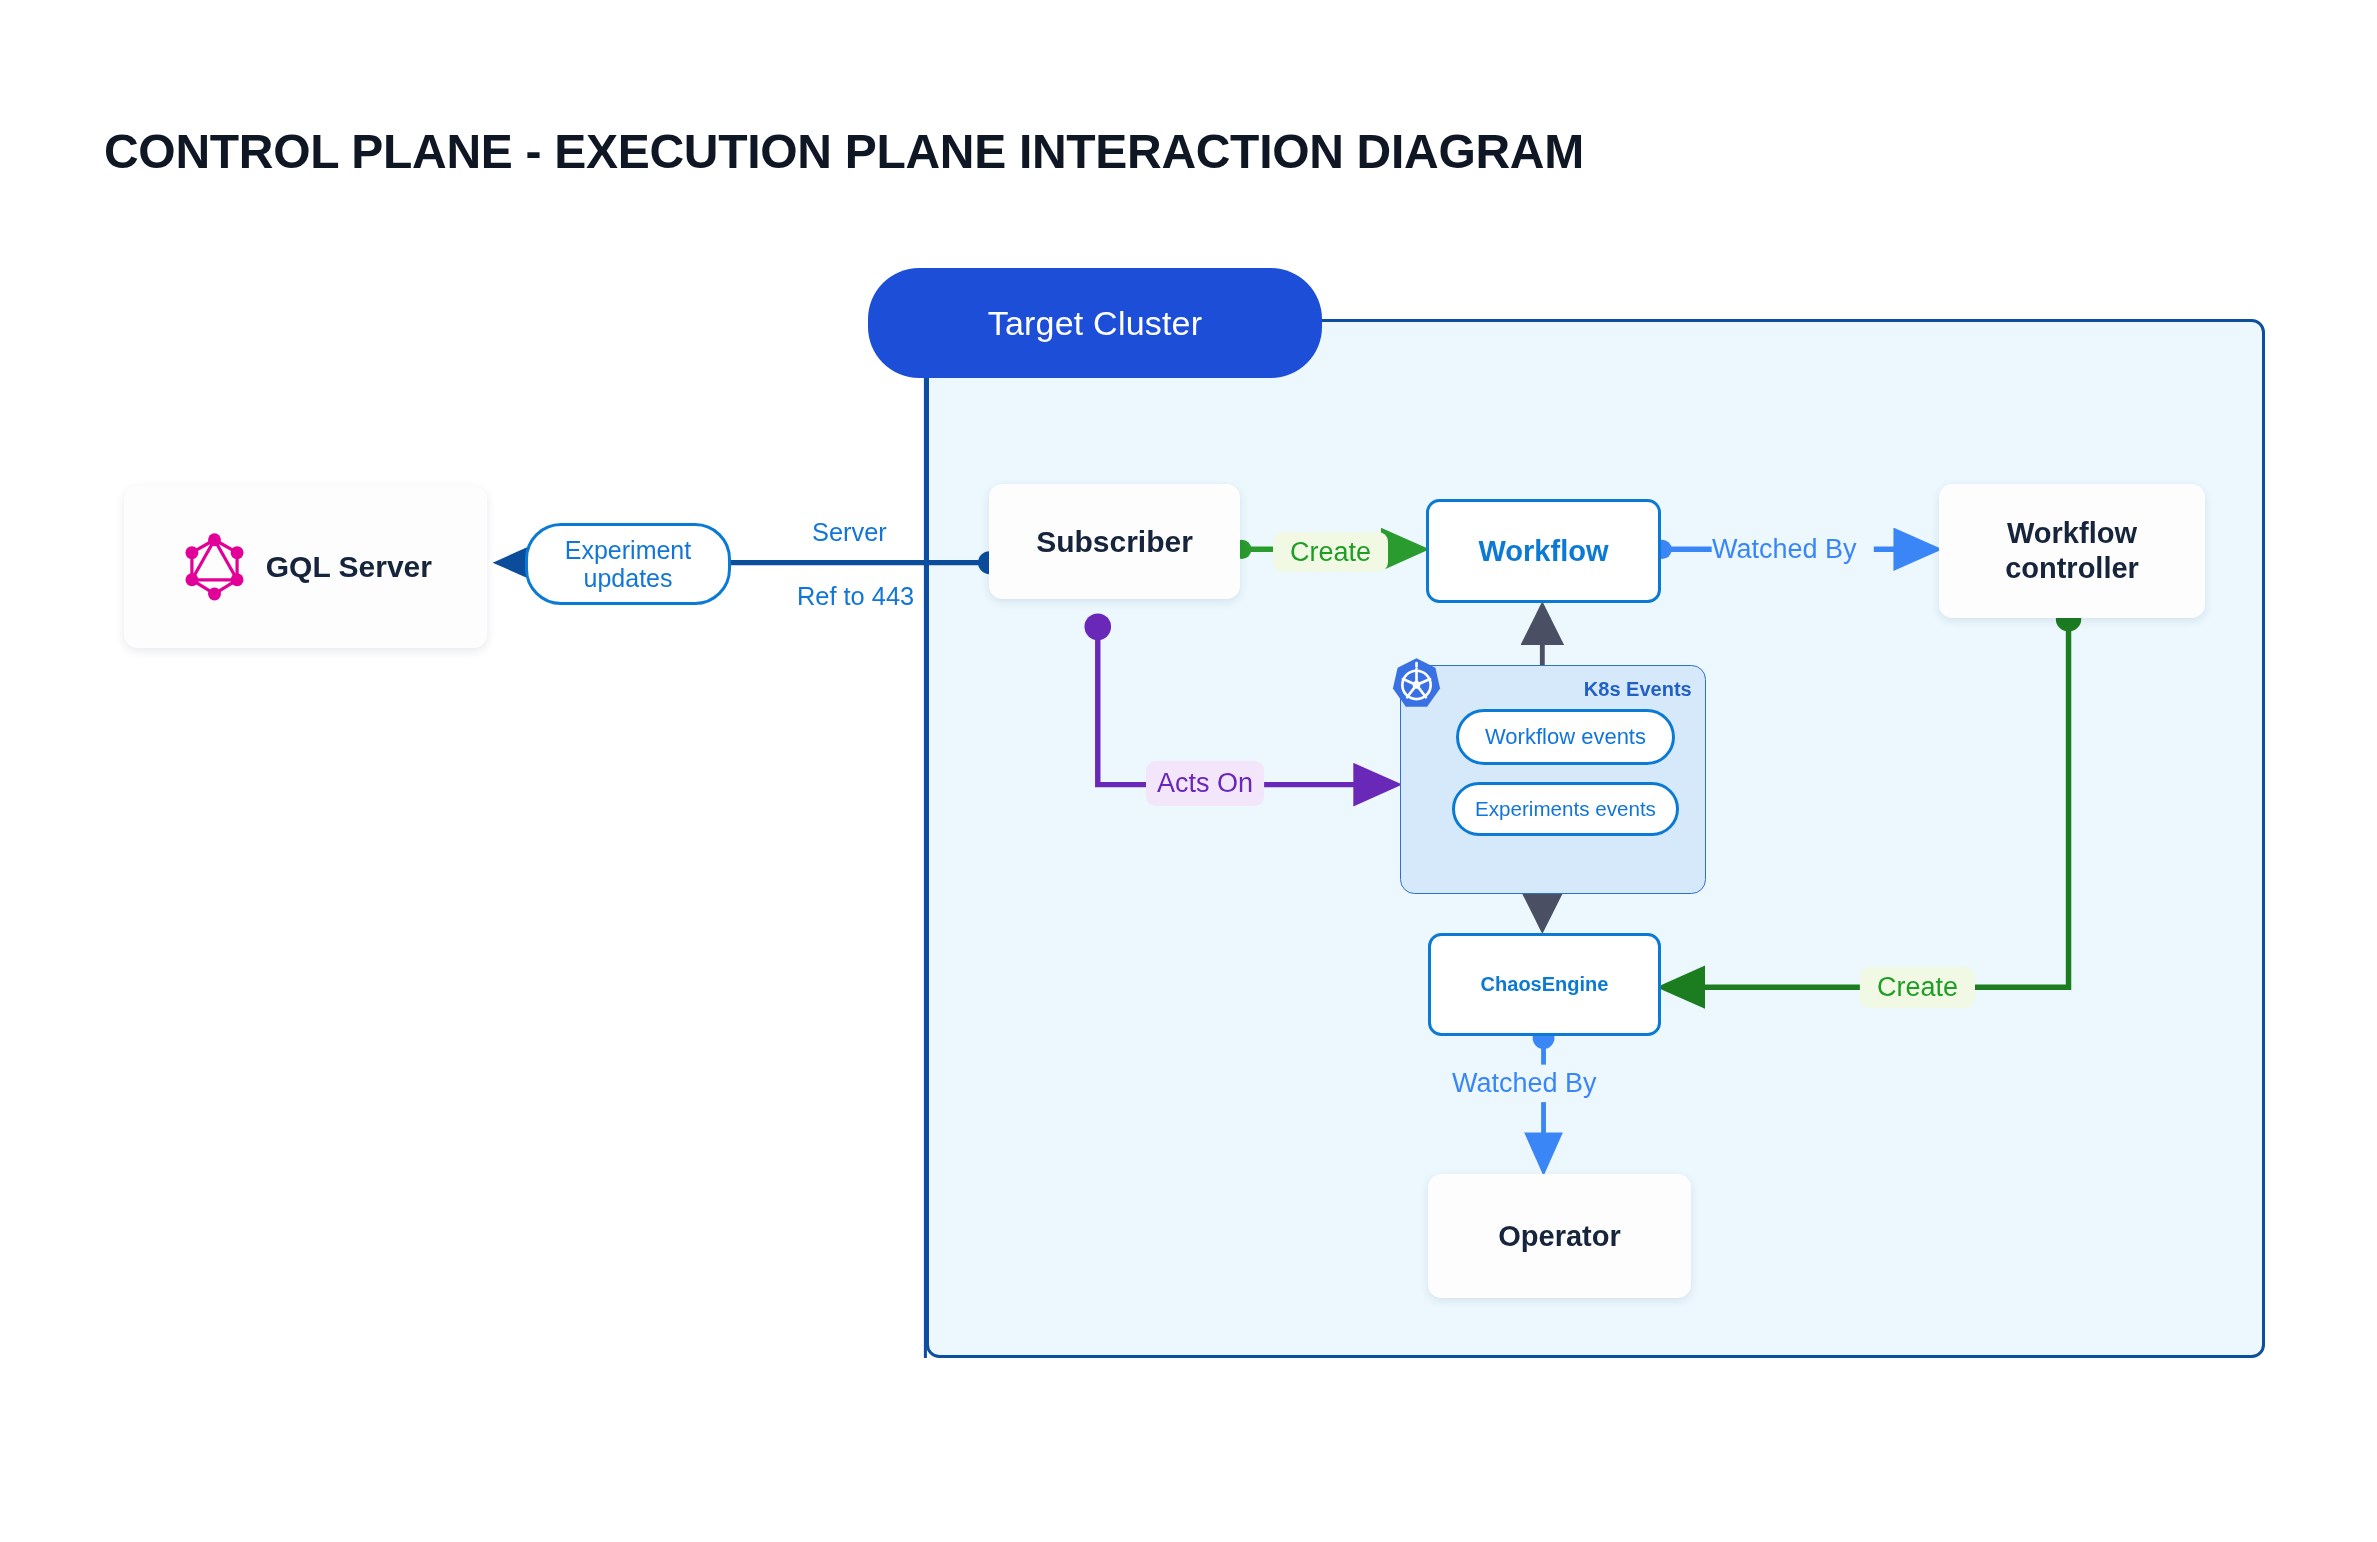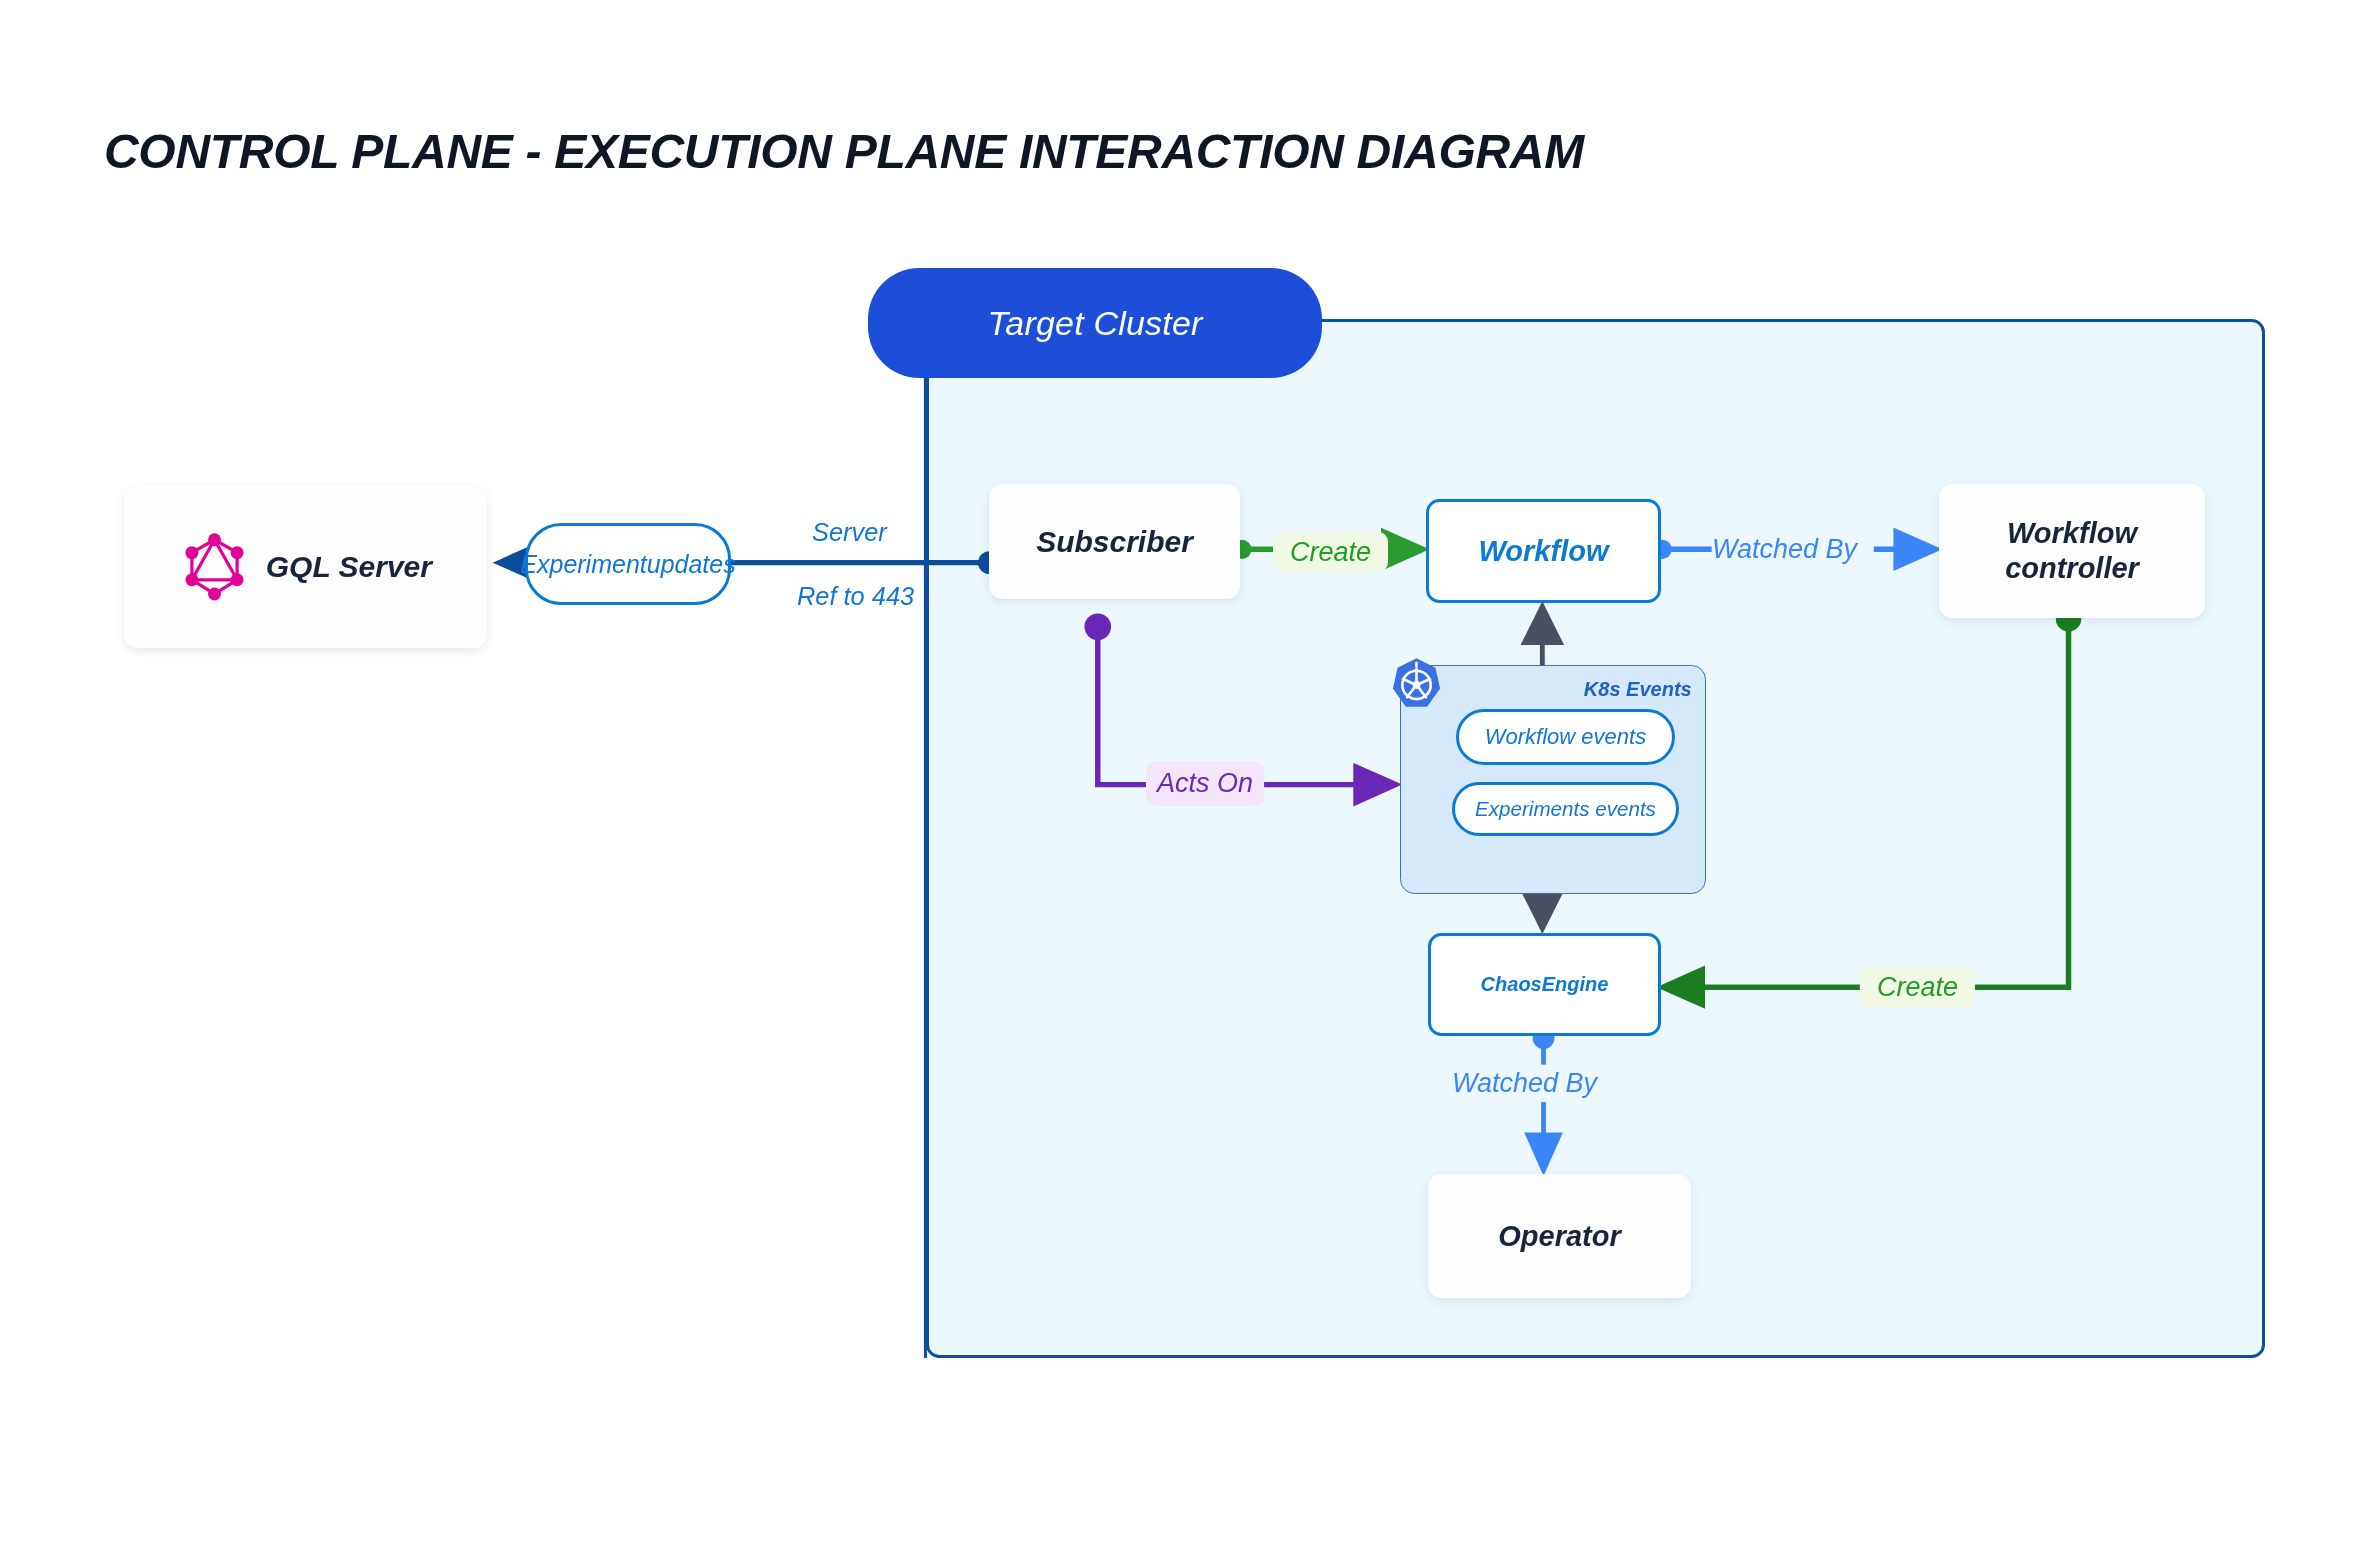--- a/index.html
+++ b/index.html
@@ -11,21 +11,20 @@
     width: 2377px;
     height: 1542px;
     position: relative;
     font-family: "Liberation Sans", sans-serif;
     overflow: hidden;
   }
   #diagram-root {
     position: absolute;
     inset: 0;
     background: #ffffff;
-    font-style: italic;
   }
   .page-title {
     position: absolute;
     left: 104px;
     top: 124px;
     font-size: 48px;
     font-weight: bold;
     letter-spacing: -0.3px;
     color: #0f1724;
     white-space: nowrap;
@@ -139,21 +138,21 @@
     align-items: center;
     justify-content: center;
   }
   .lbl-pill-outline {
     border: 3px solid #0b7ad4;
     border-radius: 36px;
     background: #ffffff;
     color: #1176d8;
     font-size: 25px;
     line-height: 1.12;
-    flex-direction: row;
+    flex-direction: column;
     text-align: center;
   }
   #lbl-experiment-updates { left: 525px; top: 523px; width: 200px; height: 76px; }
   #lbl-https   { left: 812px; top: 518px; color: #1176d8; }
   #lbl-ref443  { left: 797px; top: 582px; color: #1176d8; }
   #lbl-create-1 {
     left: 1273px; top: 532px; width: 115px; height: 40px;
     background: #f1f8e4; border-radius: 9.7px; color: #1f9e25; font-size: 27px;
   }
   #lbl-watched-by-1 { left: 1712px; top: 534px; color: #3b86f6; font-size: 27px; }

